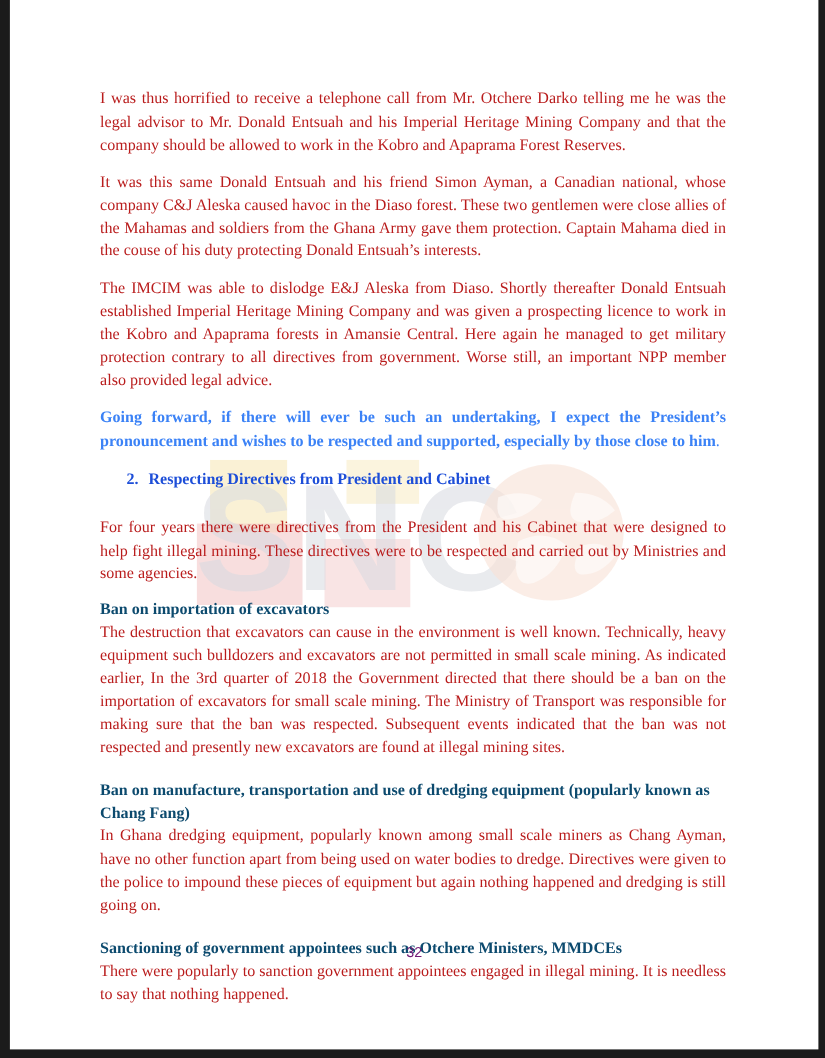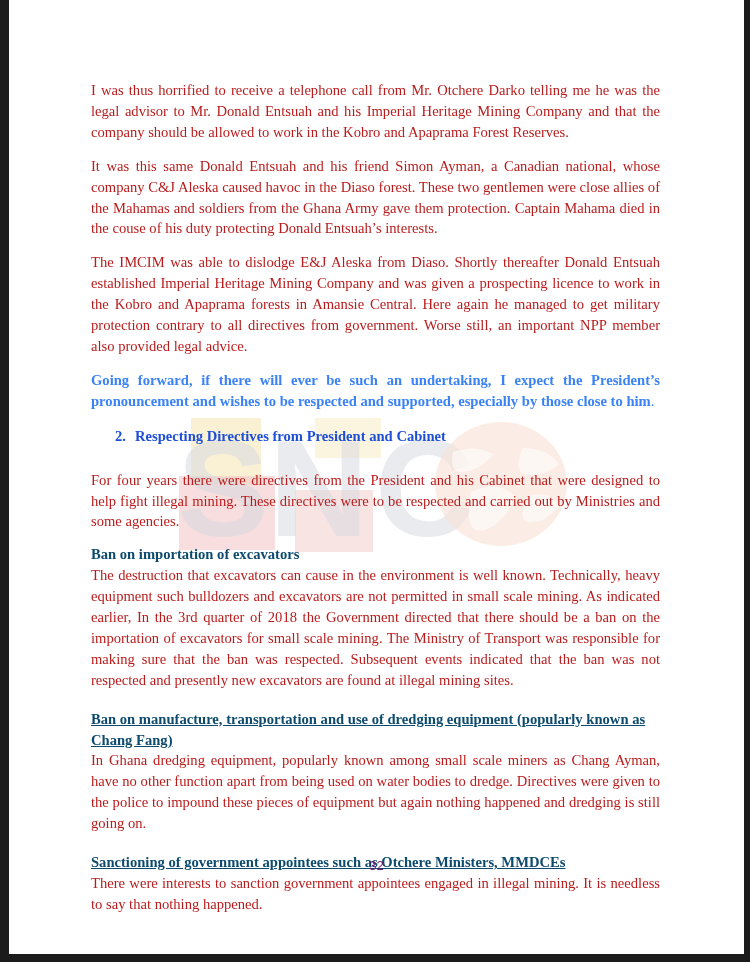--- a/index.html
+++ b/index.html
@@ -86,21 +86,21 @@
   .numbered-heading .num { margin-right: 9px; }
 
   .sub-heading {
     font-size: 14.6px;
     line-height: 20.9px;
     font-weight: bold;
     color: #0c4a6e;
     margin: 0 0 0 0;
     text-align: left;
   }
-  .sub-heading.spaced-above { margin-top: 18px; text-decoration: underline; }
+  .sub-heading.spaced-above { margin-top: 18px; }
 
   
   #page-number {
     position: absolute;
     left: 0;
     top: 858px;
     width: 735px;
     text-align: center;
     font-family: "Liberation Sans", "DejaVu Sans", sans-serif;
     font-size: 13px;
@@ -161,20 +161,20 @@
       <p class="sub-heading">Ban on importation of excavators</p>
 
       <p class="para">The destruction that excavators can cause in the environment is well known. Technically, heavy equipment such bulldozers and excavators are not permitted in small scale mining. As indicated earlier, In the 3rd quarter of 2018 the Government directed that there should be a ban on the importation of excavators for small scale mining. The Ministry of Transport was responsible for making sure that the ban was respected. Subsequent events indicated that the ban was not respected and presently new excavators are found at illegal mining sites.</p>
 
       <p class="sub-heading spaced-above">Ban on manufacture, transportation and use of dredging equipment (popularly known as Chang Fang)</p>
 
       <p class="para">In Ghana dredging equipment, popularly known among small scale miners as Chang Ayman, have no other function apart from being used on water bodies to dredge. Directives were given to the police to impound these pieces of equipment but again nothing happened and dredging is still going on.</p>
 
       <p class="sub-heading spaced-above">Sanctioning of government appointees such as Otchere Ministers, MMDCEs</p>
 
-      <p class="para">There were interests to sanction government appointees engaged in illegal mining. It is needless to say that nothing happened.</p>
+      <p class="para">There were popularly to sanction government appointees engaged in illegal mining. It is needless to say that nothing happened.</p>
 
     </div>
 
     <div id="page-number">32</div>
 
   </div>
 </div>
 
 </body></html>

